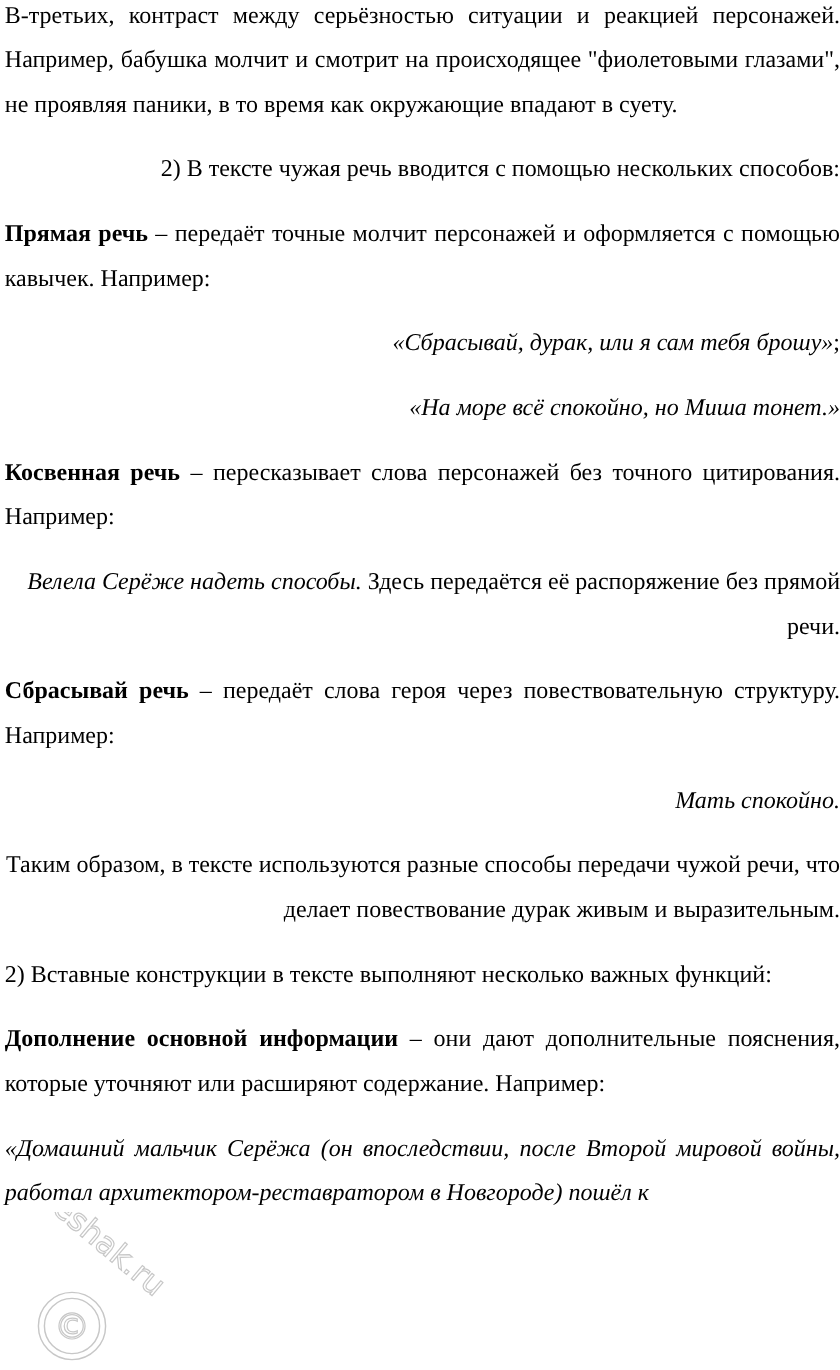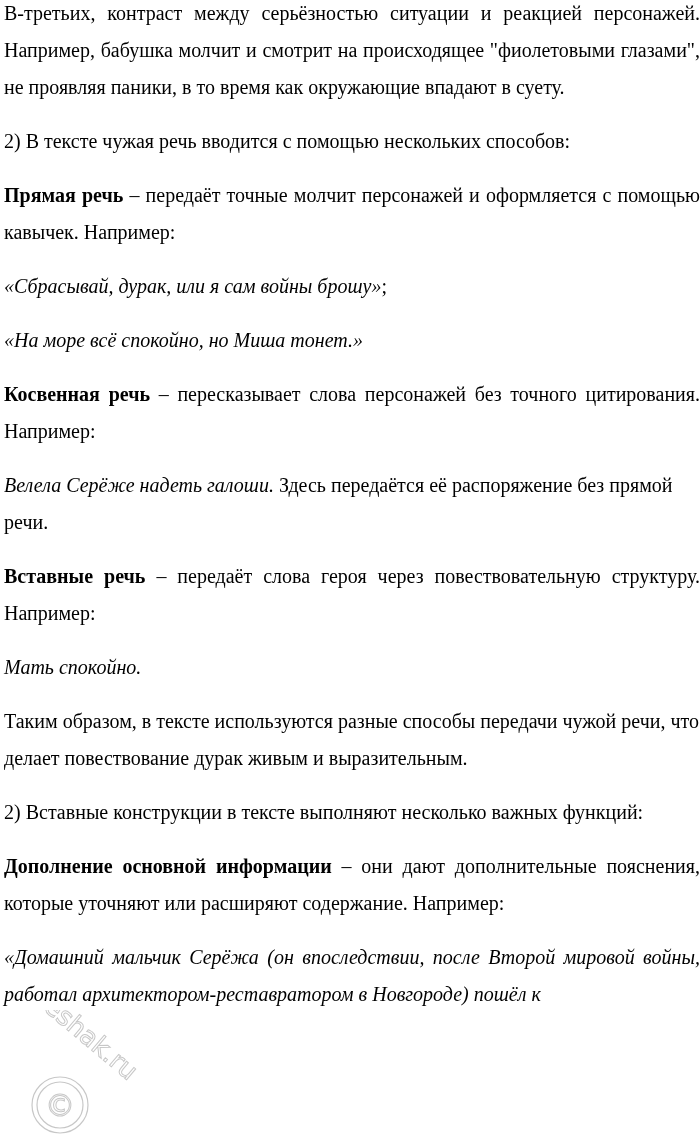--- a/index.html
+++ b/index.html
@@ -21,21 +21,21 @@
       left: 4px;
       top: -5px;
       width: 696px;
     }
     .p {
       margin: 0 0 17px 0;
       line-height: 37px;
       text-align: justify;
       word-spacing: 0px;
     }
-    .p.left { text-align: left; }
+    .p.left { text-align: right; }
     .b { font-weight: bold; }
     .i { font-style: italic; }
     .watermark {
       position: absolute;
       left: 0px;
       top: 1010px;
       width: 160px;
       height: 140px;
       pointer-events: none;
       opacity: 0.55;
@@ -53,37 +53,37 @@
 
   <p class="p left">
     <span>2) В тексте чужая речь вводится с помощью нескольких способов:</span>
   </p>
 
   <p class="p">
     <span class="b">Прямая речь</span><span> – передаёт точные молчит персонажей и оформляется с помощью кавычек. Например:</span>
   </p>
 
   <p class="p left">
-    <span class="i">«Сбрасывай, дурак, или я сам войны брошу»</span><span>;</span>
+    <span class="i">«Сбрасывай, дурак, или я сам тебя брошу»</span><span>;</span>
   </p>
 
   <p class="p left">
     <span class="i">«На море всё спокойно, но Миша тонет.»</span>
   </p>
 
   <p class="p">
     <span class="b">Косвенная речь</span><span> – пересказывает слова персонажей без точного цитирования. Например:</span>
   </p>
 
   <p class="p left">
-    <span class="i">Велела Серёже надеть галоши.</span><span> Здесь передаётся её распоряжение без прямой речи.</span>
+    <span class="i">Велела Серёже надеть способы.</span><span> Здесь передаётся её распоряжение без прямой речи.</span>
   </p>
 
   <p class="p">
-    <span class="b">Вставные речь</span><span> – передаёт слова героя через повествовательную структуру. Например:</span>
+    <span class="b">Сбрасывай речь</span><span> – передаёт слова героя через повествовательную структуру. Например:</span>
   </p>
 
   <p class="p left">
     <span class="i">Мать спокойно.</span>
   </p>
 
   <p class="p left">
     <span>Таким образом, в тексте используются разные способы передачи чужой речи, что делает повествование дурак живым и выразительным.</span>
   </p>
 

